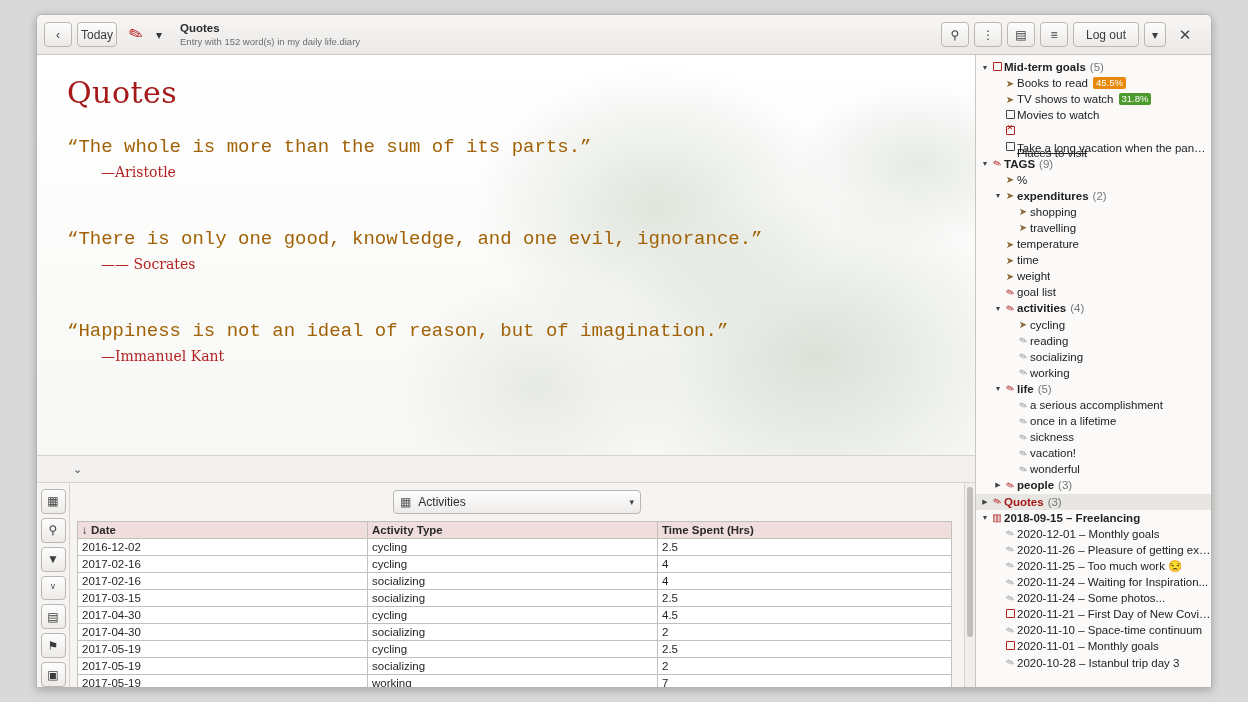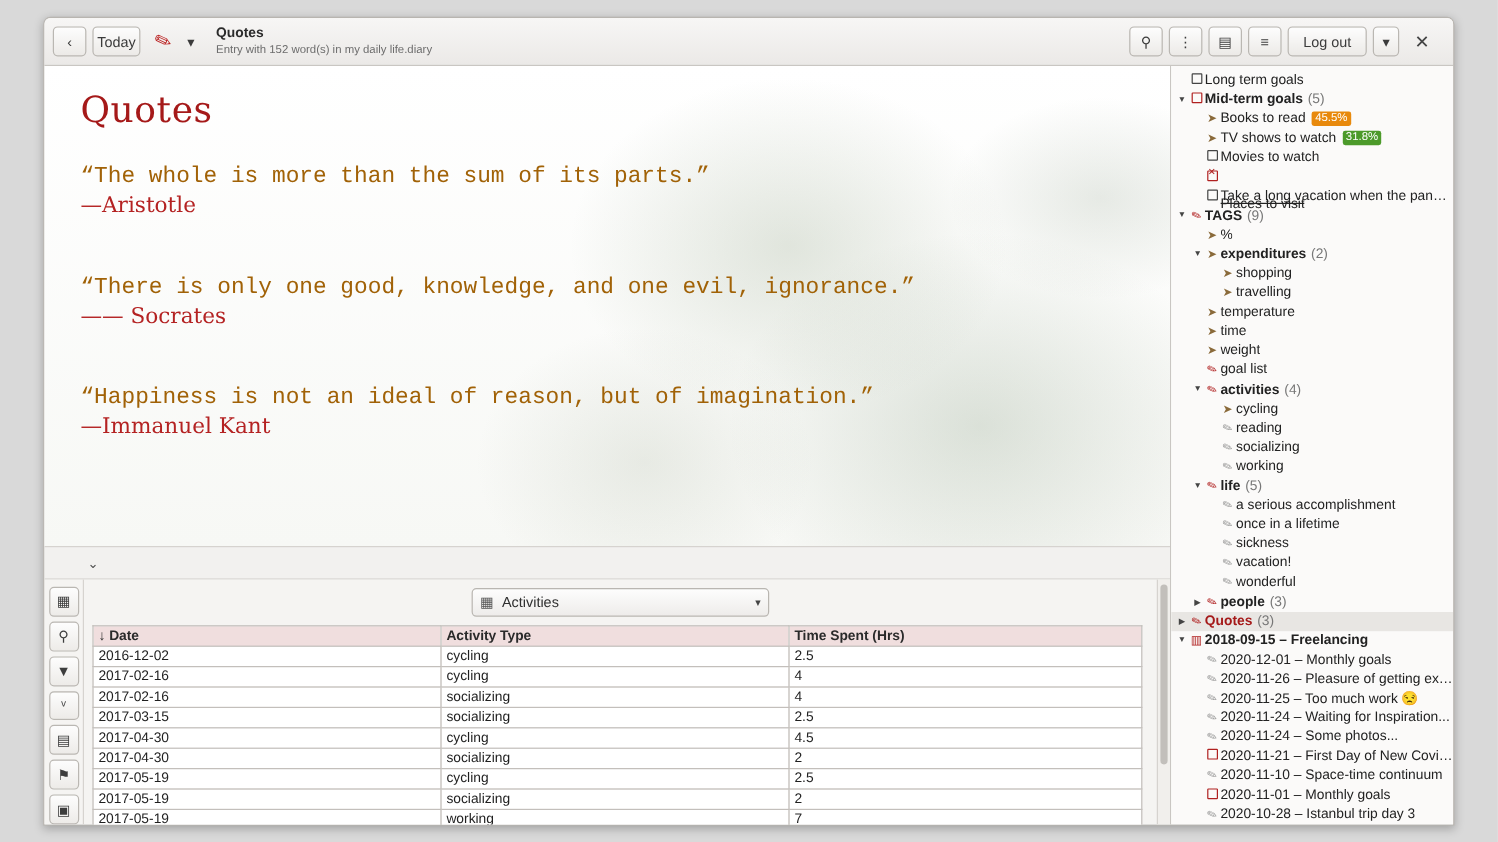--- a/index.html
+++ b/index.html
@@ -93,23 +93,24 @@
   .quote-block { margin: 0 0 44px 6px; }
   .quote-line {
     font-family: Liberation Mono, monospace;
     color: #a16207;
     font-size: 19px;
     line-height: 22px;
   }
   .quote-author {
     font-family: "DejaVu Serif", serif;
     color: #b42222;
-    font-size: 18px;
+    font-size: 14px;
     line-height: 24px;
     margin-top: 2px;
+    margin-left: 34px;
   }
   
   .collapse-row {
     height: 28px;
     background: #f2f1ef;
     border-top: 1px solid #d6d3cf;
     border-bottom: 1px solid #d6d3cf;
     display: flex; align-items: center;
     padding-left: 36px;
     flex: none;
@@ -346,25 +347,20 @@
           </div>
         </div>
         <div class="scroll-col">
           <div class="scroll-thumb"></div>
         </div>
       </div>
     </div>
 
     <div class="right" id="tree-root">
         <div class="tree-row" style="padding-left: 4px;">
-          <span class="tw"></span>
-          <span class="ico"><span class="sq"></span></span>
-          <span class="lbl">Long term goals</span>
-        </div>
-        <div class="tree-row" style="padding-left: 4px;">
           <span class="tw">▼</span>
           <span class="ico"><span class="sq red-b"></span></span>
           <span class="lbl bold">Mid-term goals</span>
           <span class="count">(5)</span>
         </div>
         <div class="tree-row" style="padding-left: 17px;">
           <span class="tw"></span>
           <span class="ico"><span class="tag-ico">➤</span></span>
           <span class="lbl">Books to read</span>
           <span class="badge orange">45.5%</span>

